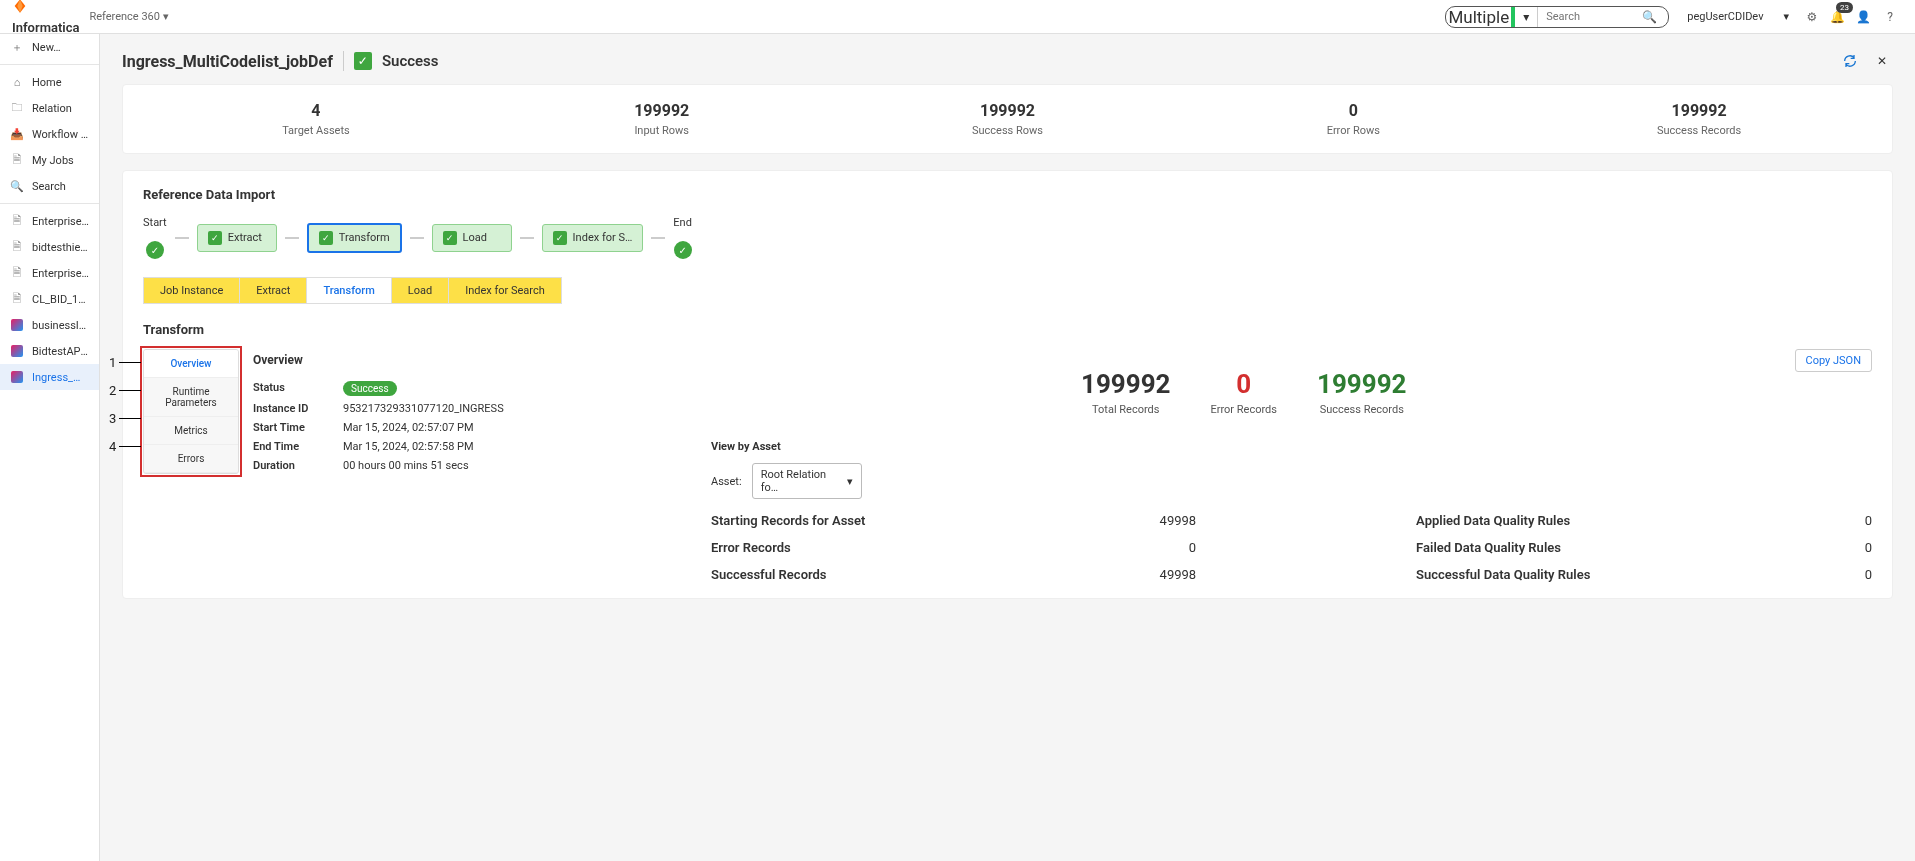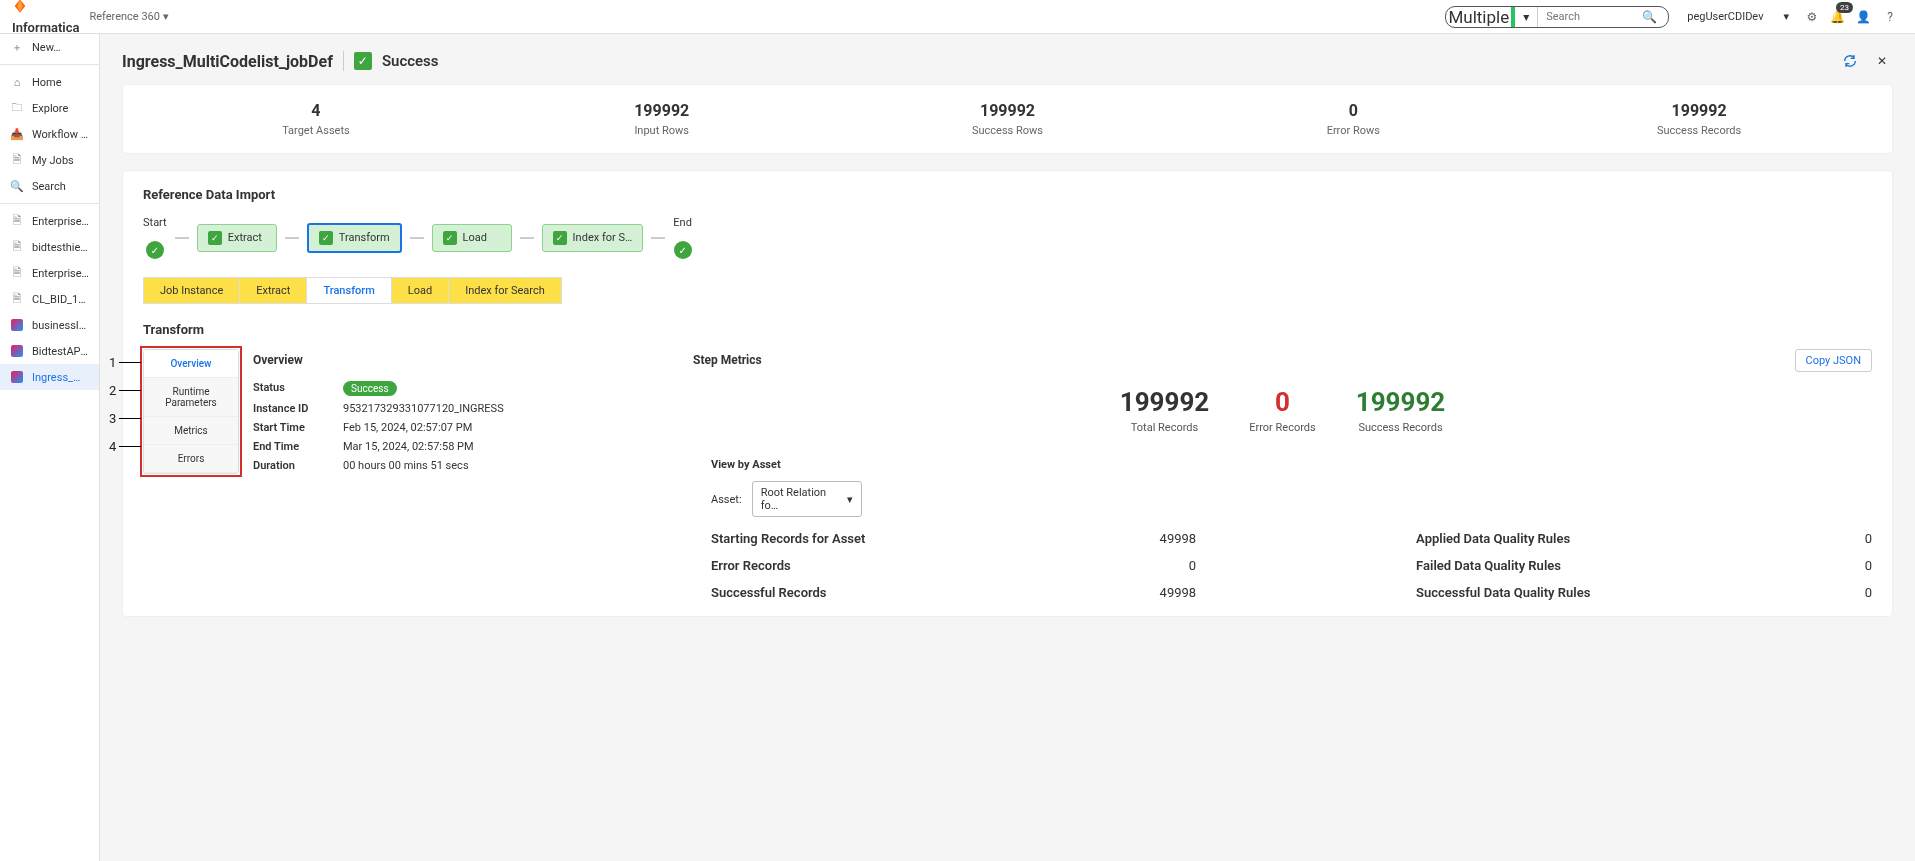--- a/index.html
+++ b/index.html
@@ -139,21 +139,21 @@
       <span class="ni-label">New…</span>
     </div>
     <div class="nav-divider"></div>
 
     <div class="nav-item">
       <span class="ni-icon">⌂</span>
       <span class="ni-label">Home</span>
     </div>
     <div class="nav-item">
       <span class="ni-icon">🗀</span>
-      <span class="ni-label">Explore</span>
+      <span class="ni-label">Relation</span>
     </div>
     <div class="nav-item">
       <span class="ni-icon">📥</span>
       <span class="ni-label">Workflow Inbox</span>
     </div>
     <div class="nav-item">
       <span class="ni-icon">🗎</span>
       <span class="ni-label">My Jobs</span>
     </div>
     <div class="nav-item">
@@ -313,35 +313,34 @@
             <div class="kv-row">
                 <div class="k">Status</div>
                 <div class="v"><span class="status-pill">Success</span></div>
               </div>
             <div class="kv-row">
                 <div class="k">Instance ID</div>
                 <div class="v">953217329331077120_INGRESS</div>
               </div>
             <div class="kv-row">
                 <div class="k">Start Time</div>
-                <div class="v">Feb 15, 2024, 02:57:07 PM</div>
+                <div class="v">Mar 15, 2024, 02:57:07 PM</div>
               </div>
             <div class="kv-row">
                 <div class="k">End Time</div>
                 <div class="v">Mar 15, 2024, 02:57:58 PM</div>
               </div>
             <div class="kv-row">
                 <div class="k">Duration</div>
                 <div class="v">00 hours 00 mins 51 secs</div>
               </div>
           </div>
 
           <div class="detail-right">
             <button class="copy-json">Copy JSON</button>
-            <div class="subsection-title">Step Metrics</div>
 
             <div class="big-metrics">
               <div class="big-metric">
                 <div class="bm-value">199992</div>
                 <div class="bm-label">Total Records</div>
               </div>
               <div class="big-metric">
                 <div class="bm-value bm-red">0</div>
                 <div class="bm-label">Error Records</div>
               </div>

